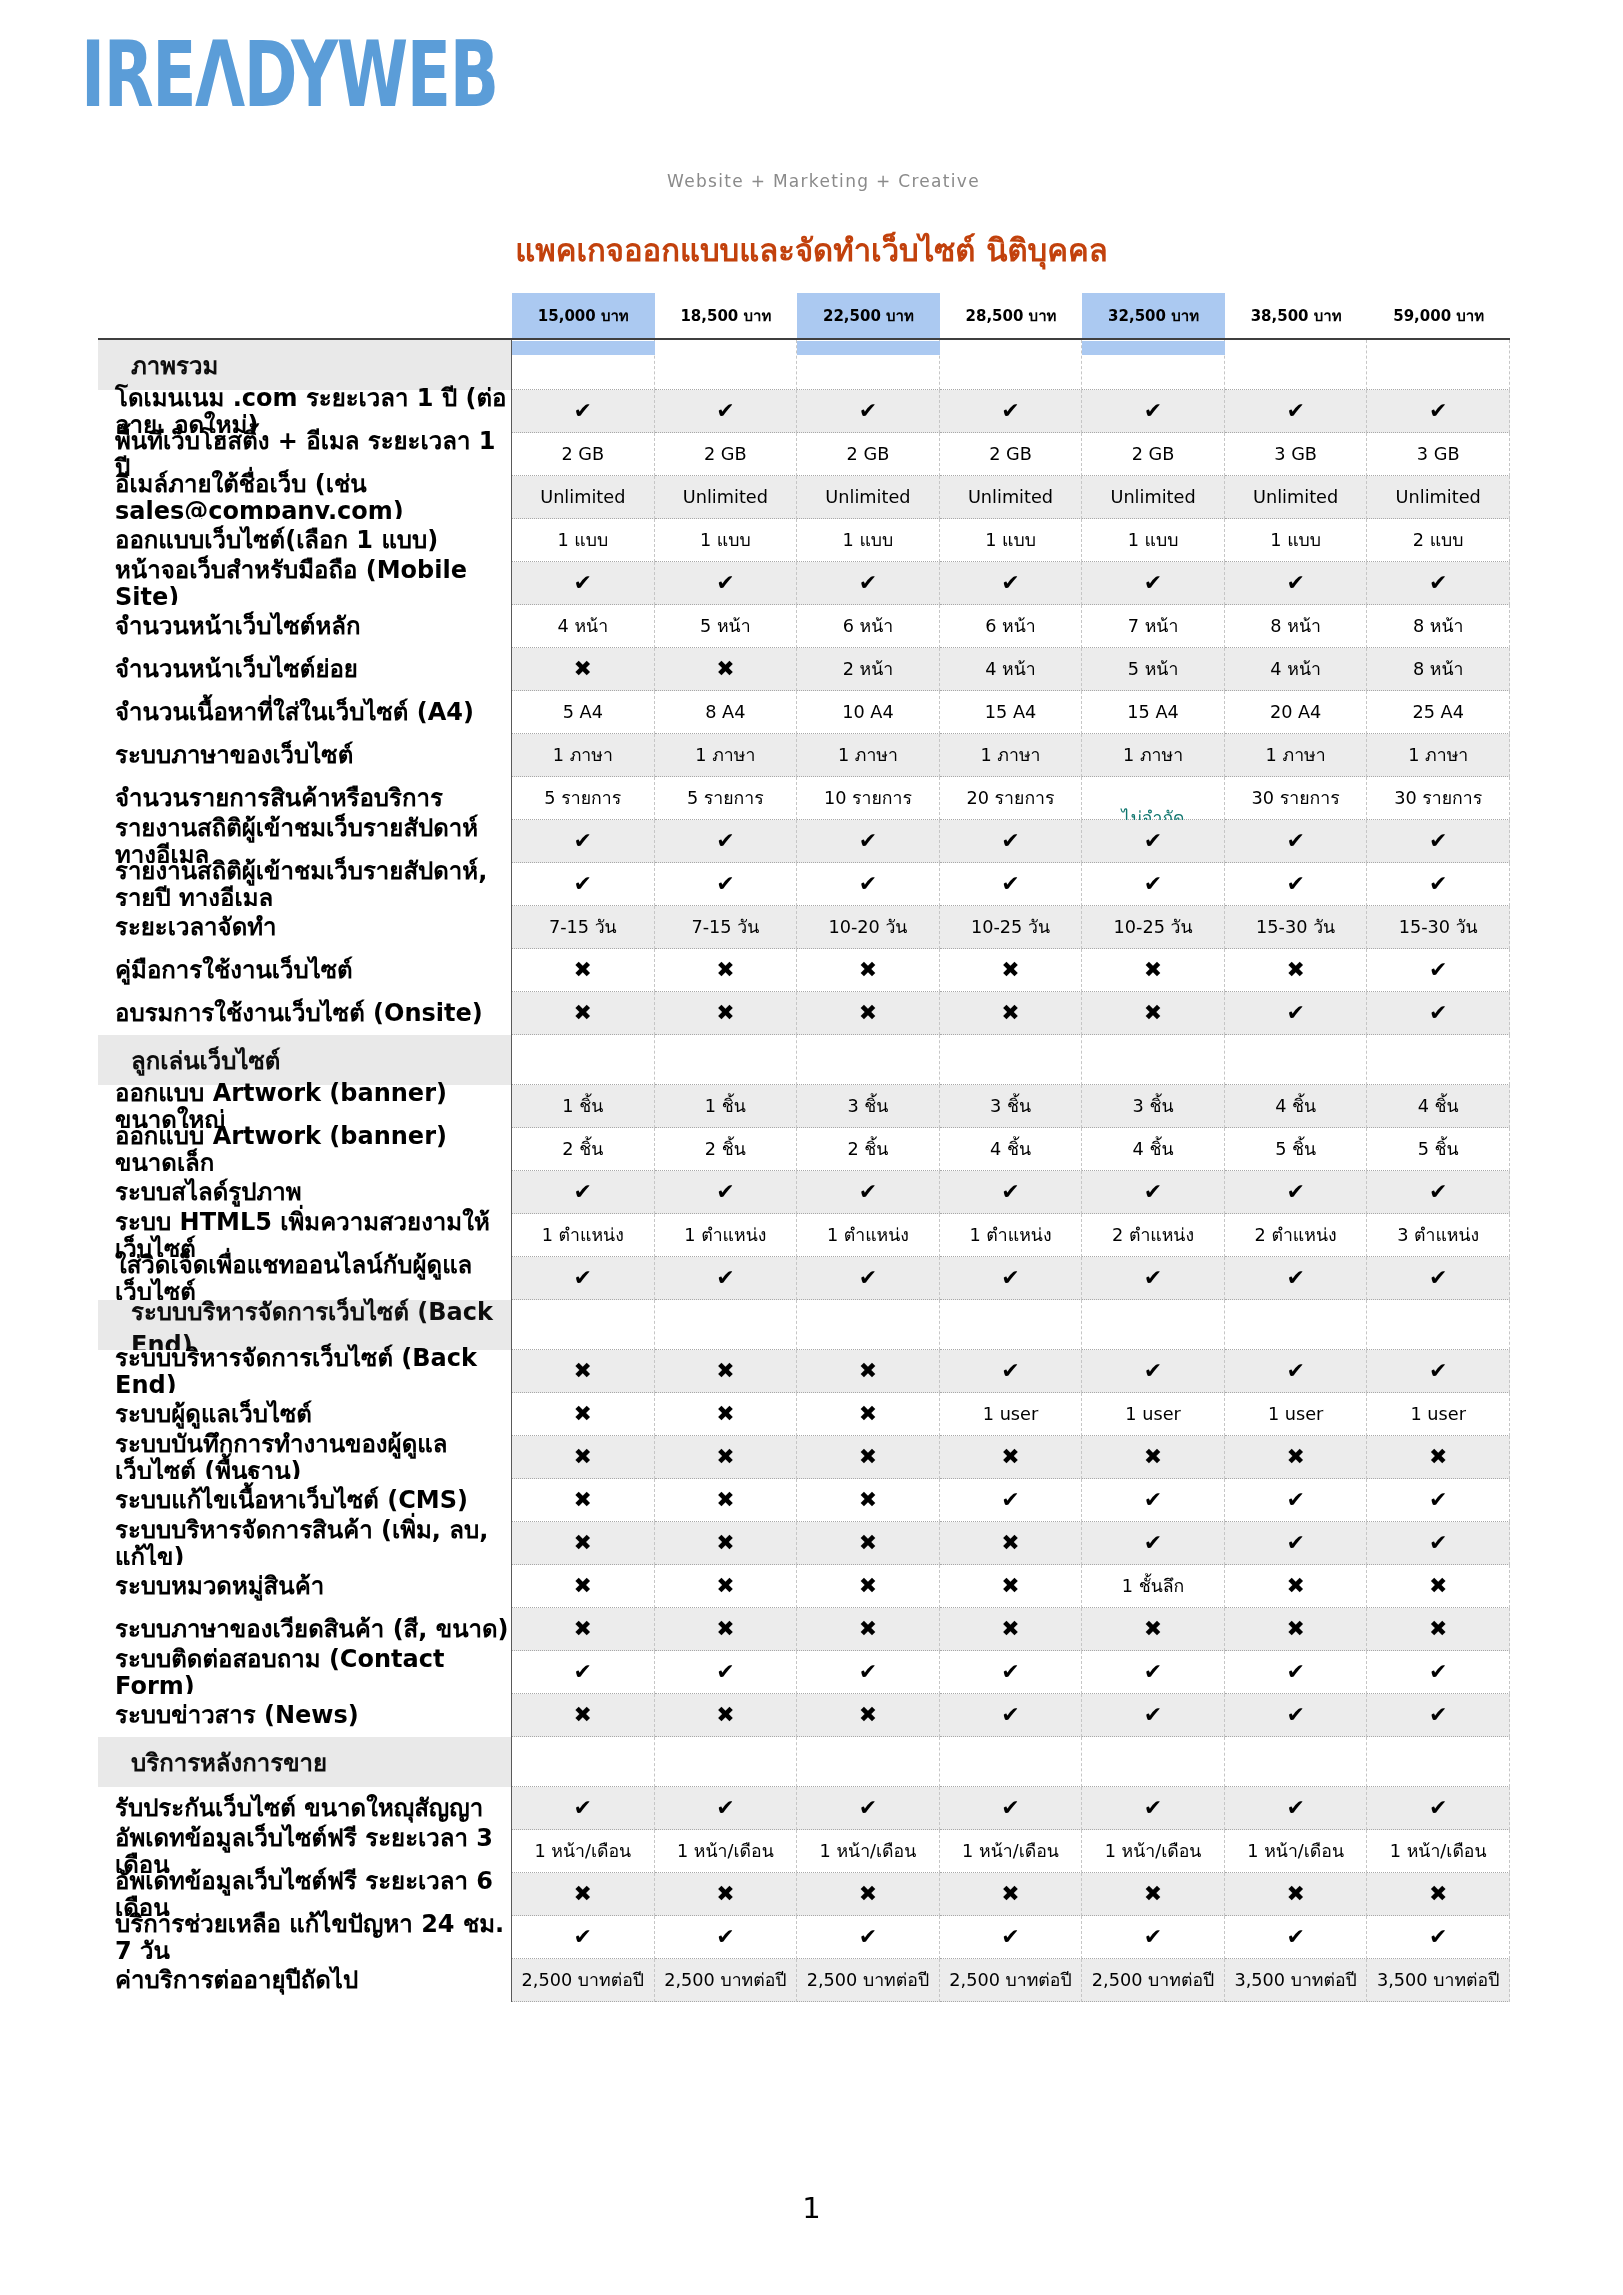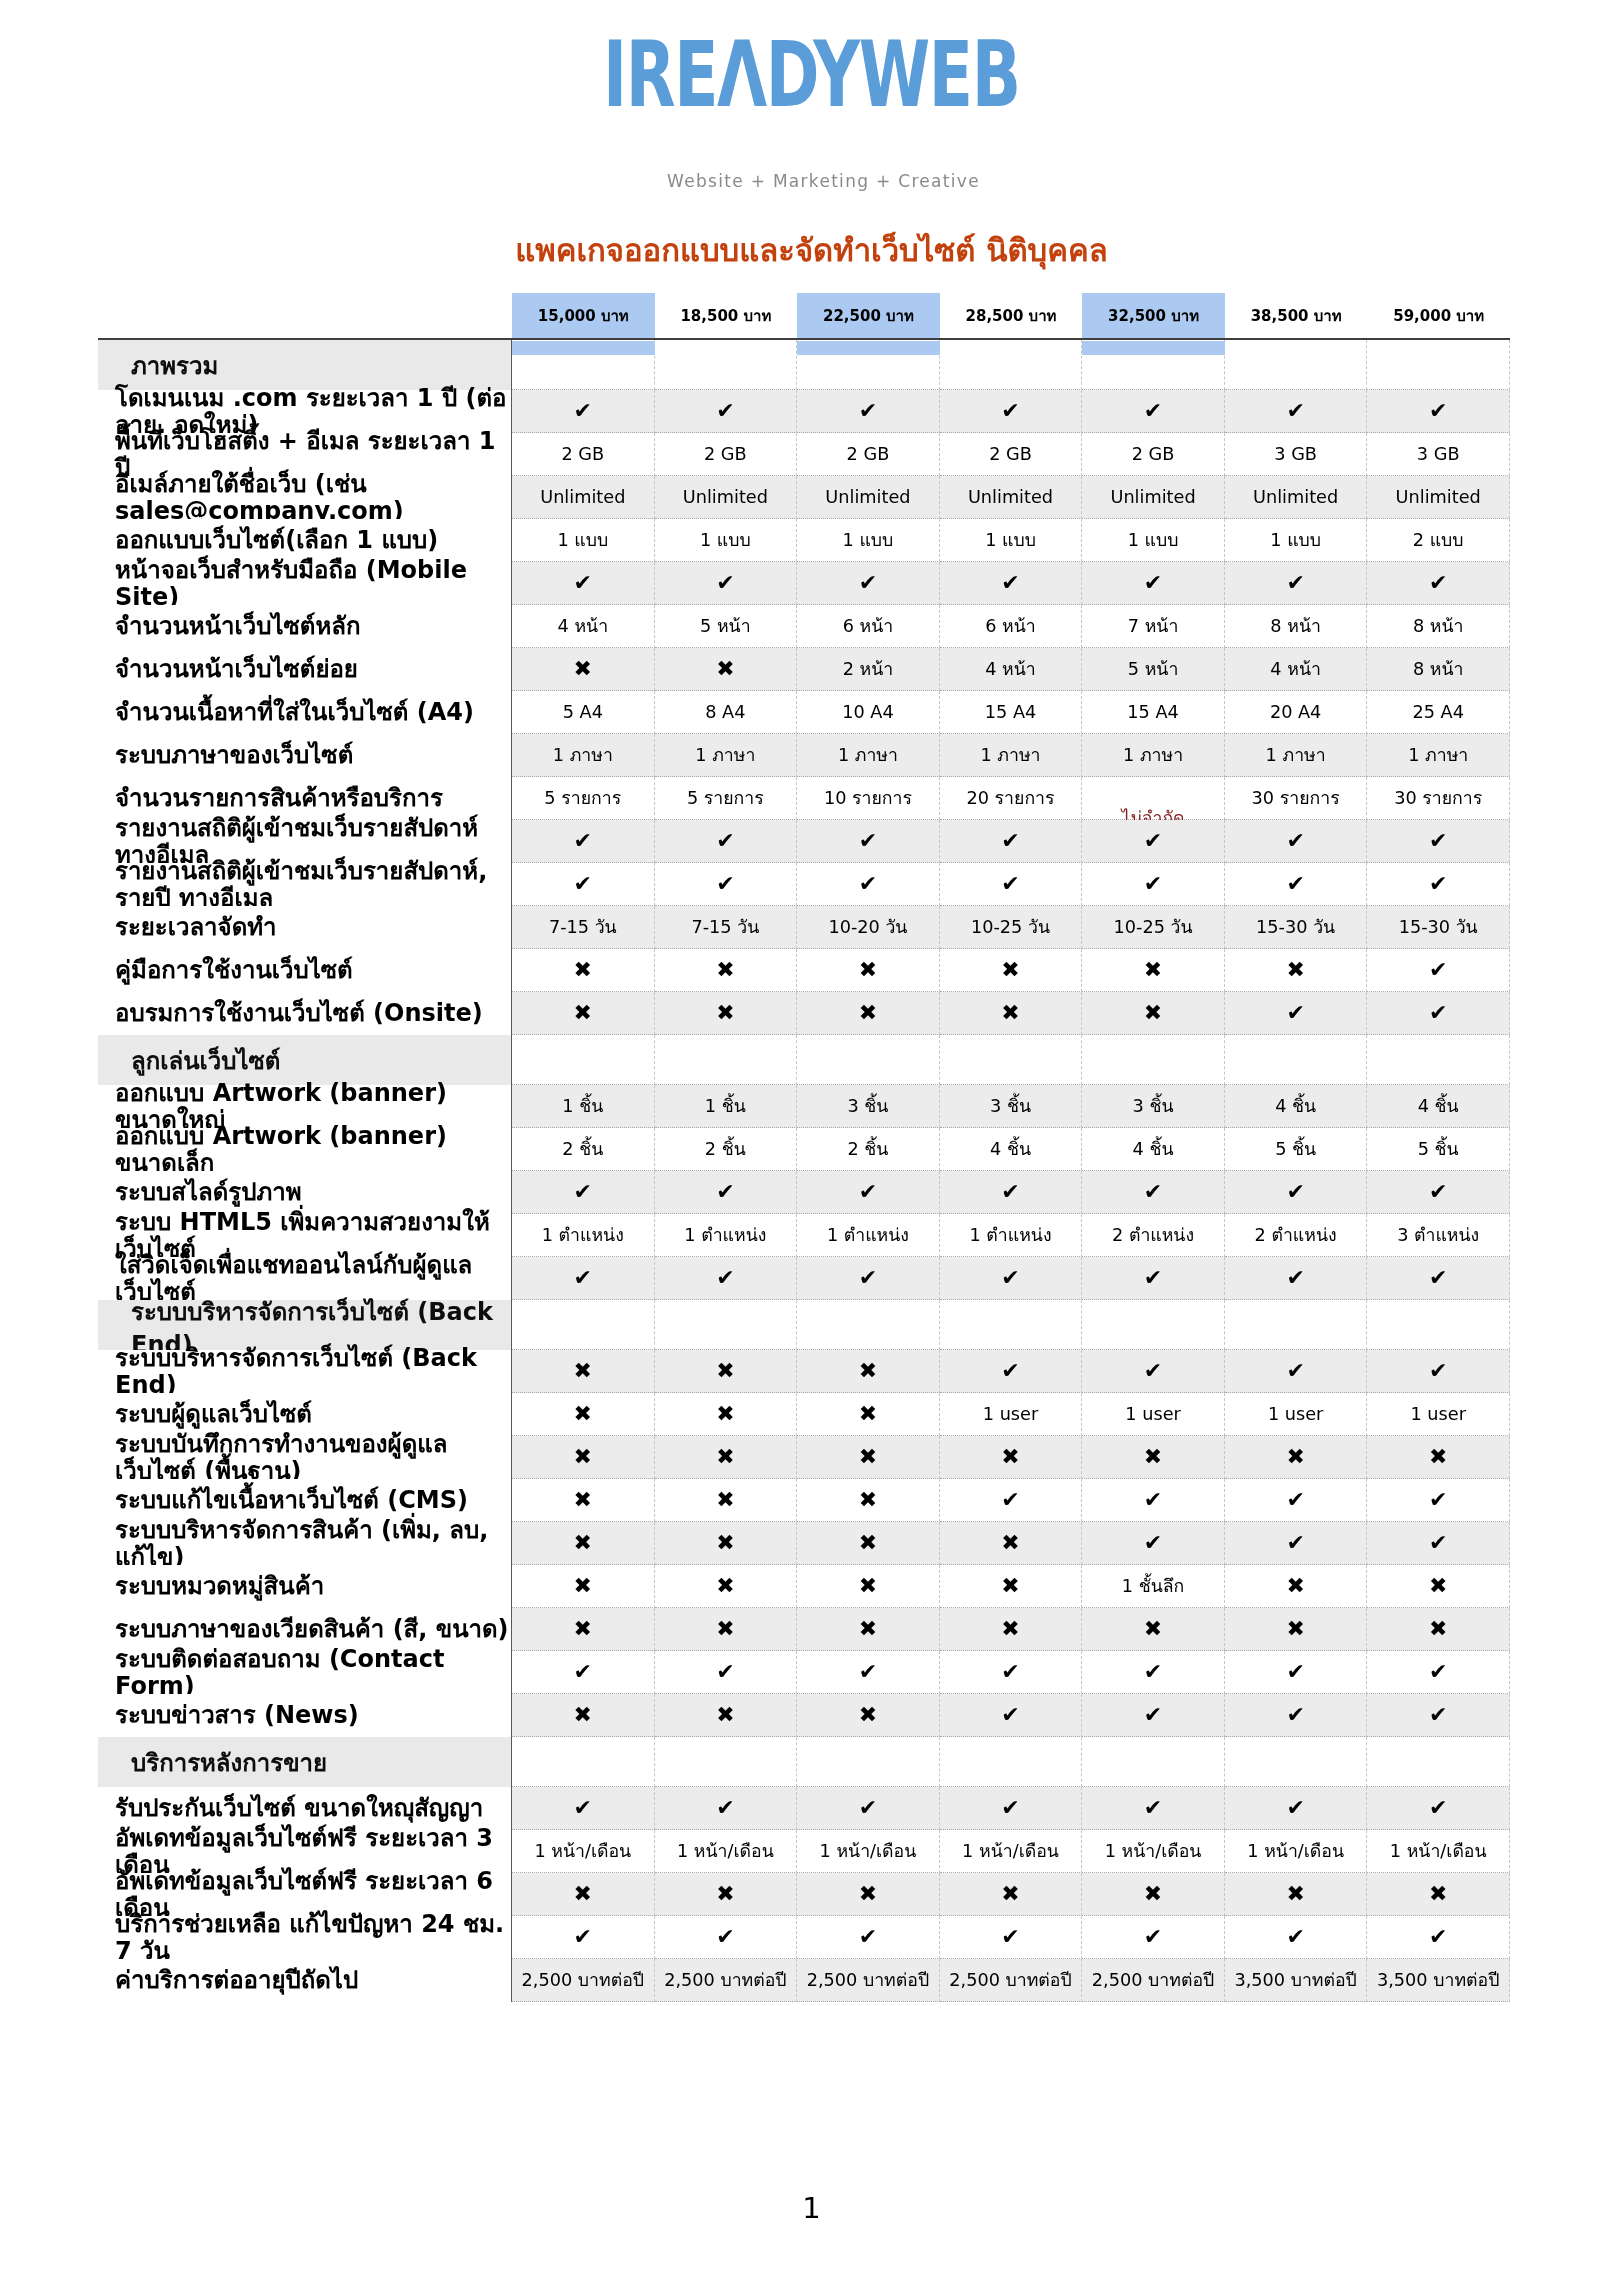--- a/index.html
+++ b/index.html
@@ -1,21 +1,21 @@
 <!DOCTYPE html>
 <html style="font-size:10.5px"><head>
 <meta charset="utf-8">
 <style>
   html,body { margin:0; padding:0; }
   body {
     width:1623px; height:2295px; background:#ffffff; position:relative;
     font-family:"DejaVu Sans", sans-serif; color:#000;
   }
   
-  .logo-wrap { position:absolute; top:30px; left:0; width:100%; text-align:center; }
+  .logo-wrap { position:absolute; top:30px; left:0; width:100%; text-align:left; }
   .logo-text {
     display:inline-block; font-size:90px; font-weight:bold; line-height:1;
     color:#5b9dd8; letter-spacing:-2px; transform:scaleX(0.72); transform-origin:center;
   }
   .tagline {
     position:absolute; top:171px; left:12px; width:100%; text-align:center;
     font-size:17px; color:#8a8a8a; letter-spacing:1.3px;
   }
   .page-title {
     position:absolute; top:225px; left:0; width:100%; text-align:center;
@@ -52,21 +52,21 @@
     font-size:24px; font-weight:bold; line-height:1.12; color:#000;
   }
   .row-val {
     height:43px; display:flex; align-items:center; justify-content:center;
     box-sizing:border-box; font-size:17.7px; color:#000;
     border-right:0.7px dashed #c6c6c6; border-bottom:0.7px dotted #a8a8a8;
     background:#fff; text-align:center;
   }
   .row-val.gray { background:#ececec; }
   .mark { font-size:22px; font-weight:bold; line-height:1; }
-  .red-text { color:#7f1d1d;margin-top:40px; }
+  .red-text { color:#0f766e;margin-top:40px; }
   .page-num {
     position:absolute; top:2191px; left:0; width:100%; text-align:center;
     font-size:29px; color:#000;
   }
 </style>
 </head>
 <body>
 
 <div class="logo-wrap">
   <div class="logo-text">IREΛDYWEB</div>

